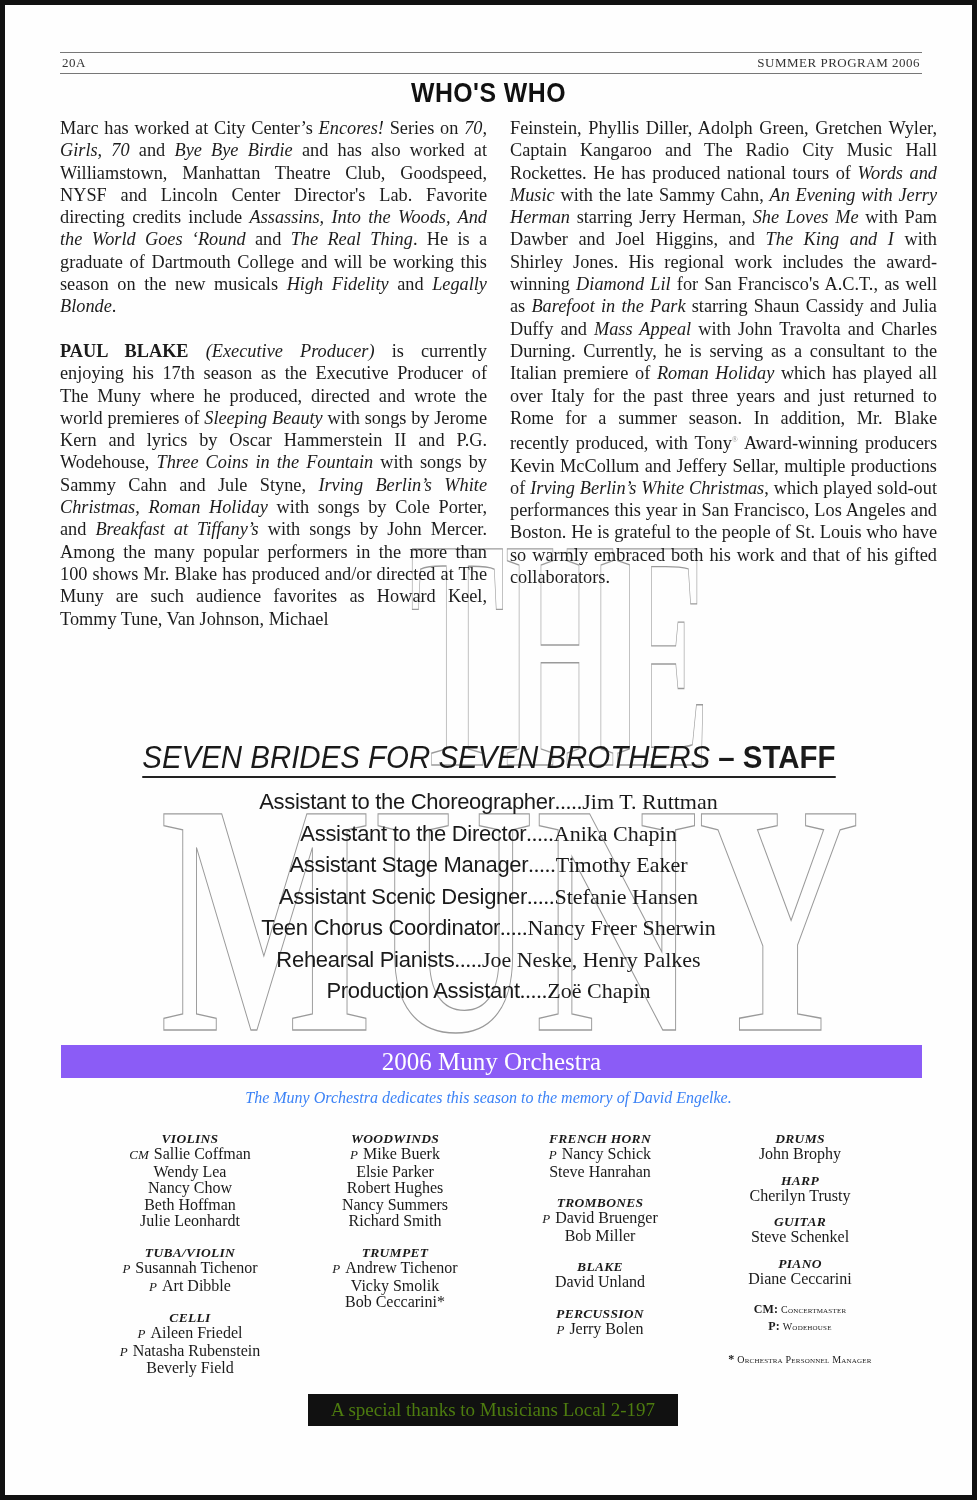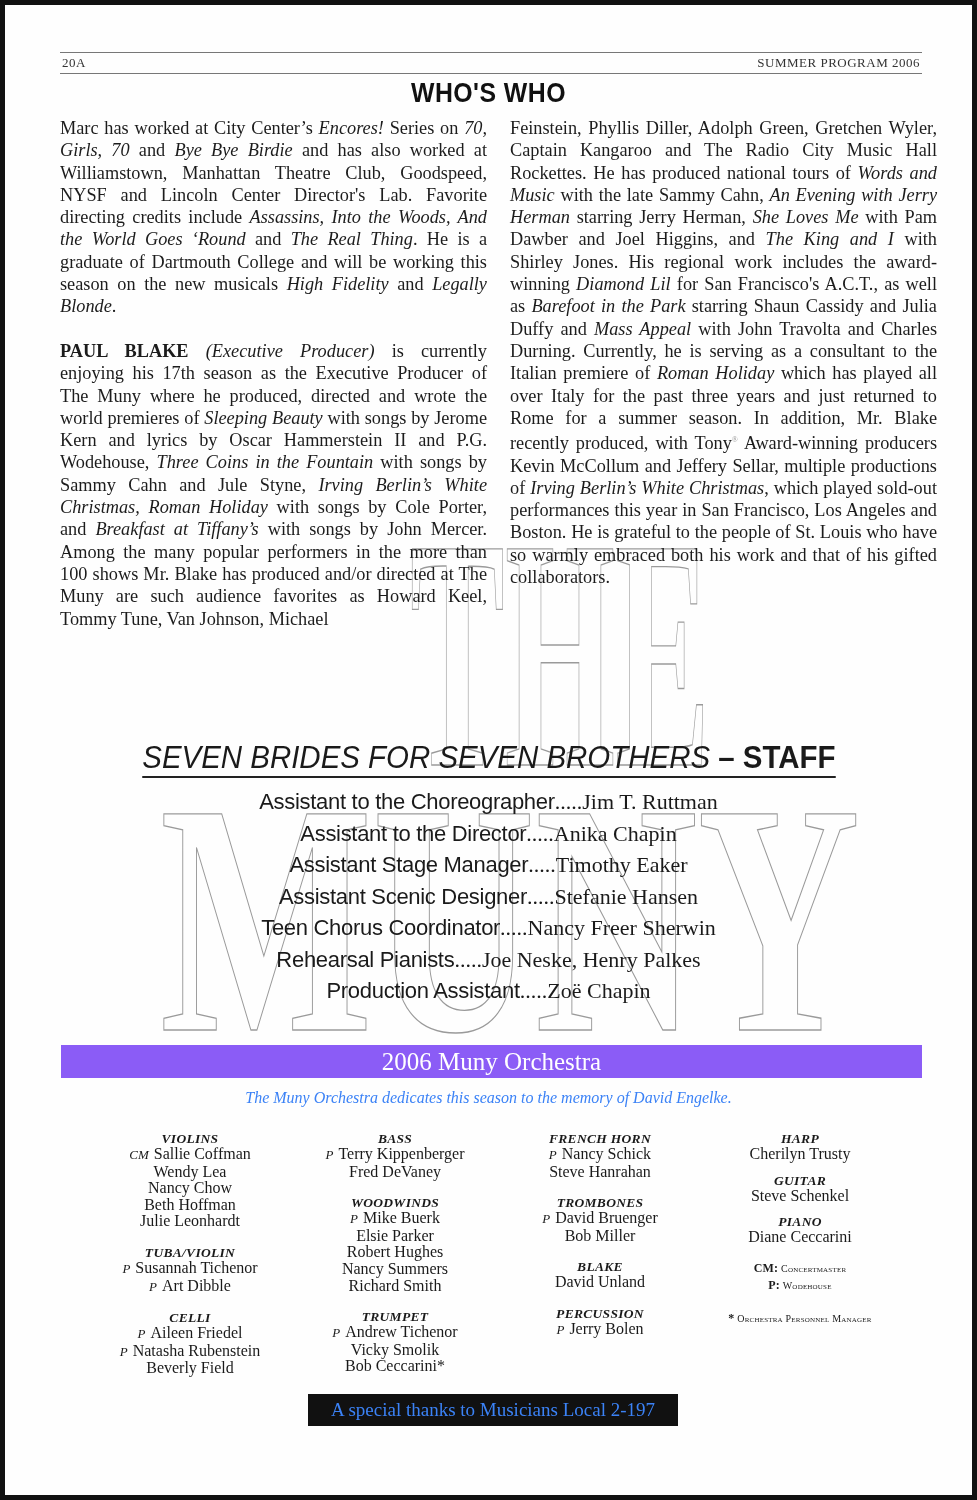--- a/index.html
+++ b/index.html
@@ -81,21 +81,21 @@
   .section-title { font-style: italic; font-weight: bold; font-size: 13.5px; letter-spacing: 0.3px; line-height: 14px; }
   .member .tag { font-style: italic; font-size: 13px; margin-right: 5px; }
   .c4 .section { margin-bottom: 11px; }
 
   .legend { font-size: 10px; line-height: 16px; letter-spacing: 0.2px; }
   .legend b { font-size: 12px; margin-top: 8px; }
   .legend .sc { font-variant: small-caps; }
 
   .thanks-bar {
     position: absolute; left: 303px; top: 1389px; width: 370px; height: 32px;
-    background: #111; color: #3b82f6; text-align: center; font-size: 19px; line-height: 32px;
+    background: #111; color: #4d7c0f; text-align: center; font-size: 19px; line-height: 32px;
   }
 </style>
 </head>
 <body>
 
 <div class="page">
 
   <svg class="watermark" viewBox="0 0 967 1490">
     <g fill="none" stroke="#9a9a9a" stroke-width="1.4" font-family="Liberation Serif, serif" font-weight="bold">
       <text id="wm-line1" x="555" y="760" text-anchor="middle" font-size="330" textLength="300" lengthAdjust="spacingAndGlyphs">THE</text>
@@ -153,25 +153,20 @@
         </div>
         <div class="section">
           <div class="section-title">CELLI</div>
           <div class="member"><span class="tag">P</span><span>Aileen Friedel</span></div>
           <div class="member"><span class="tag">P</span><span>Natasha Rubenstein</span></div>
           <div class="member"><span>Beverly Field</span></div>
         </div>
       </div>
     <div class="orch-col c2" id="orch-c2">
         <div class="section">
-          <div class="section-title">BASS</div>
-          <div class="member"><span class="tag">P</span><span>Terry Kippenberger</span></div>
-          <div class="member"><span>Fred DeVaney</span></div>
-        </div>
-        <div class="section">
           <div class="section-title">WOODWINDS</div>
           <div class="member"><span class="tag">P</span><span>Mike Buerk</span></div>
           <div class="member"><span>Elsie Parker</span></div>
           <div class="member"><span>Robert Hughes</span></div>
           <div class="member"><span>Nancy Summers</span></div>
           <div class="member"><span>Richard Smith</span></div>
         </div>
         <div class="section">
           <div class="section-title">TRUMPET</div>
           <div class="member"><span class="tag">P</span><span>Andrew Tichenor</span></div>
@@ -194,20 +189,24 @@
           <div class="section-title">BLAKE</div>
           <div class="member"><span>David Unland</span></div>
         </div>
         <div class="section">
           <div class="section-title">PERCUSSION</div>
           <div class="member"><span class="tag">P</span><span>Jerry Bolen</span></div>
         </div>
       </div>
     <div class="orch-col c4" id="orch-c4">
         <div class="section">
+          <div class="section-title">DRUMS</div>
+          <div class="member"><span>John Brophy</span></div>
+        </div>
+        <div class="section">
           <div class="section-title">HARP</div>
           <div class="member"><span>Cherilyn Trusty</span></div>
         </div>
         <div class="section">
           <div class="section-title">GUITAR</div>
           <div class="member"><span>Steve Schenkel</span></div>
         </div>
         <div class="section">
           <div class="section-title">PIANO</div>
           <div class="member"><span>Diane Ceccarini</span></div>

